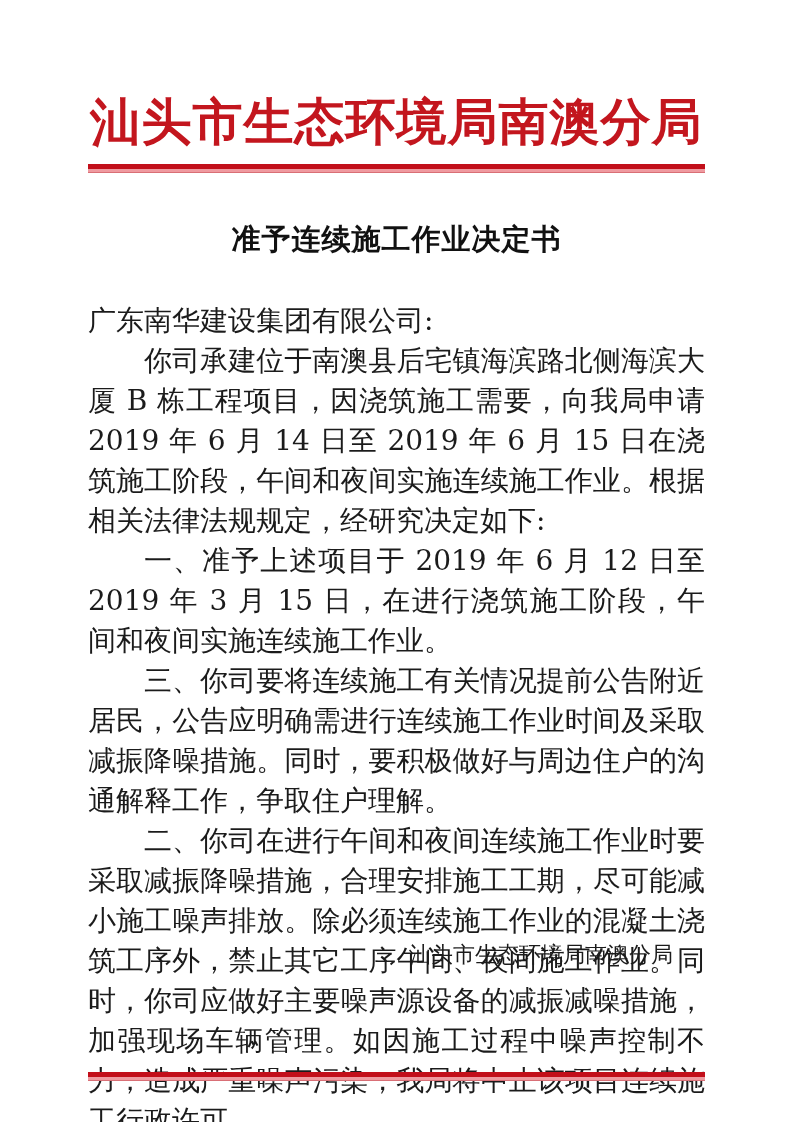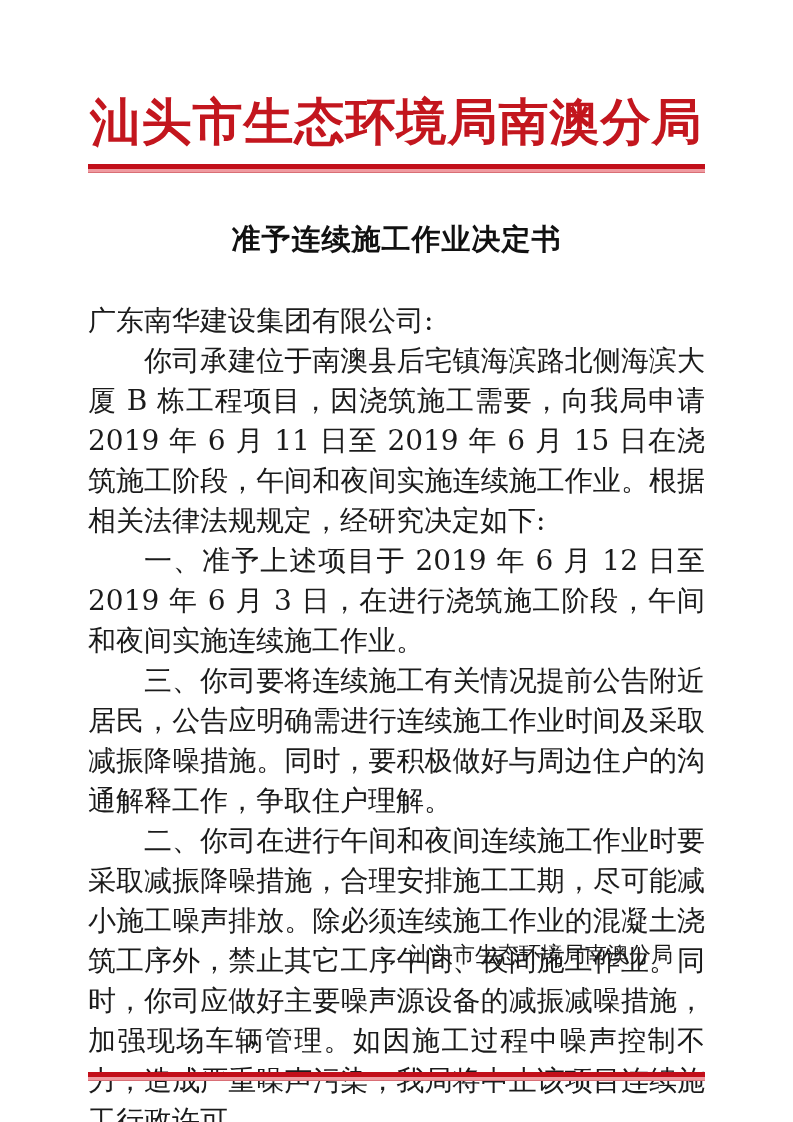--- a/index.html
+++ b/index.html
@@ -88,22 +88,22 @@
 
   <div class="rule">
     <div class="rule-dark"></div>
     <div class="rule-light"></div>
   </div>
 
   <h2 class="doc-title">准予连续施工作业决定书</h2>
 
   <main class="body-text">
     <p class="salutation">广东南华建设集团有限公司:</p>
-    <p>你司承建位于南澳县后宅镇海滨路北侧海滨大厦 B 栋工程项目，因浇筑施工需要，向我局申请 2019 年 6 月 11 日至 2019 年 6 月 15 日在浇筑施工阶段，午间和夜间实施连续施工作业。根据相关法律法规规定，经研究决定如下:</p>
-    <p>一、准予上述项目于 2019 年 6 月 12 日至 2019 年 6 月 3 日，在进行浇筑施工阶段，午间和夜间实施连续施工作业。</p>
+    <p>你司承建位于南澳县后宅镇海滨路北侧海滨大厦 B 栋工程项目，因浇筑施工需要，向我局申请 2019 年 6 月 14 日至 2019 年 6 月 15 日在浇筑施工阶段，午间和夜间实施连续施工作业。根据相关法律法规规定，经研究决定如下:</p>
+    <p>一、准予上述项目于 2019 年 6 月 12 日至 2019 年 3 月 15 日，在进行浇筑施工阶段，午间和夜间实施连续施工作业。</p>
     <p>三、你司要将连续施工有关情况提前公告附近居民，公告应明确需进行连续施工作业时间及采取减振降噪措施。同时，要积极做好与周边住户的沟通解释工作，争取住户理解。</p>
     <p>二、你司在进行午间和夜间连续施工作业时要采取减振降噪措施，合理安排施工工期，尽可能减小施工噪声排放。除必须连续施工作业的混凝土浇筑工序外，禁止其它工序午间、夜间施工作业。同时，你司应做好主要噪声源设备的减振减噪措施，加强现场车辆管理。如因施工过程中噪声控制不力，造成严重噪声污染，我局将中止该项目连续施工行政许可。</p>
   </main>
 
   <div class="signature-block">
     <div>汕头市生态环境局南澳分局</div>
   </div>
 
   <div class="rule footer-rule">
     <div class="rule-dark"></div>

